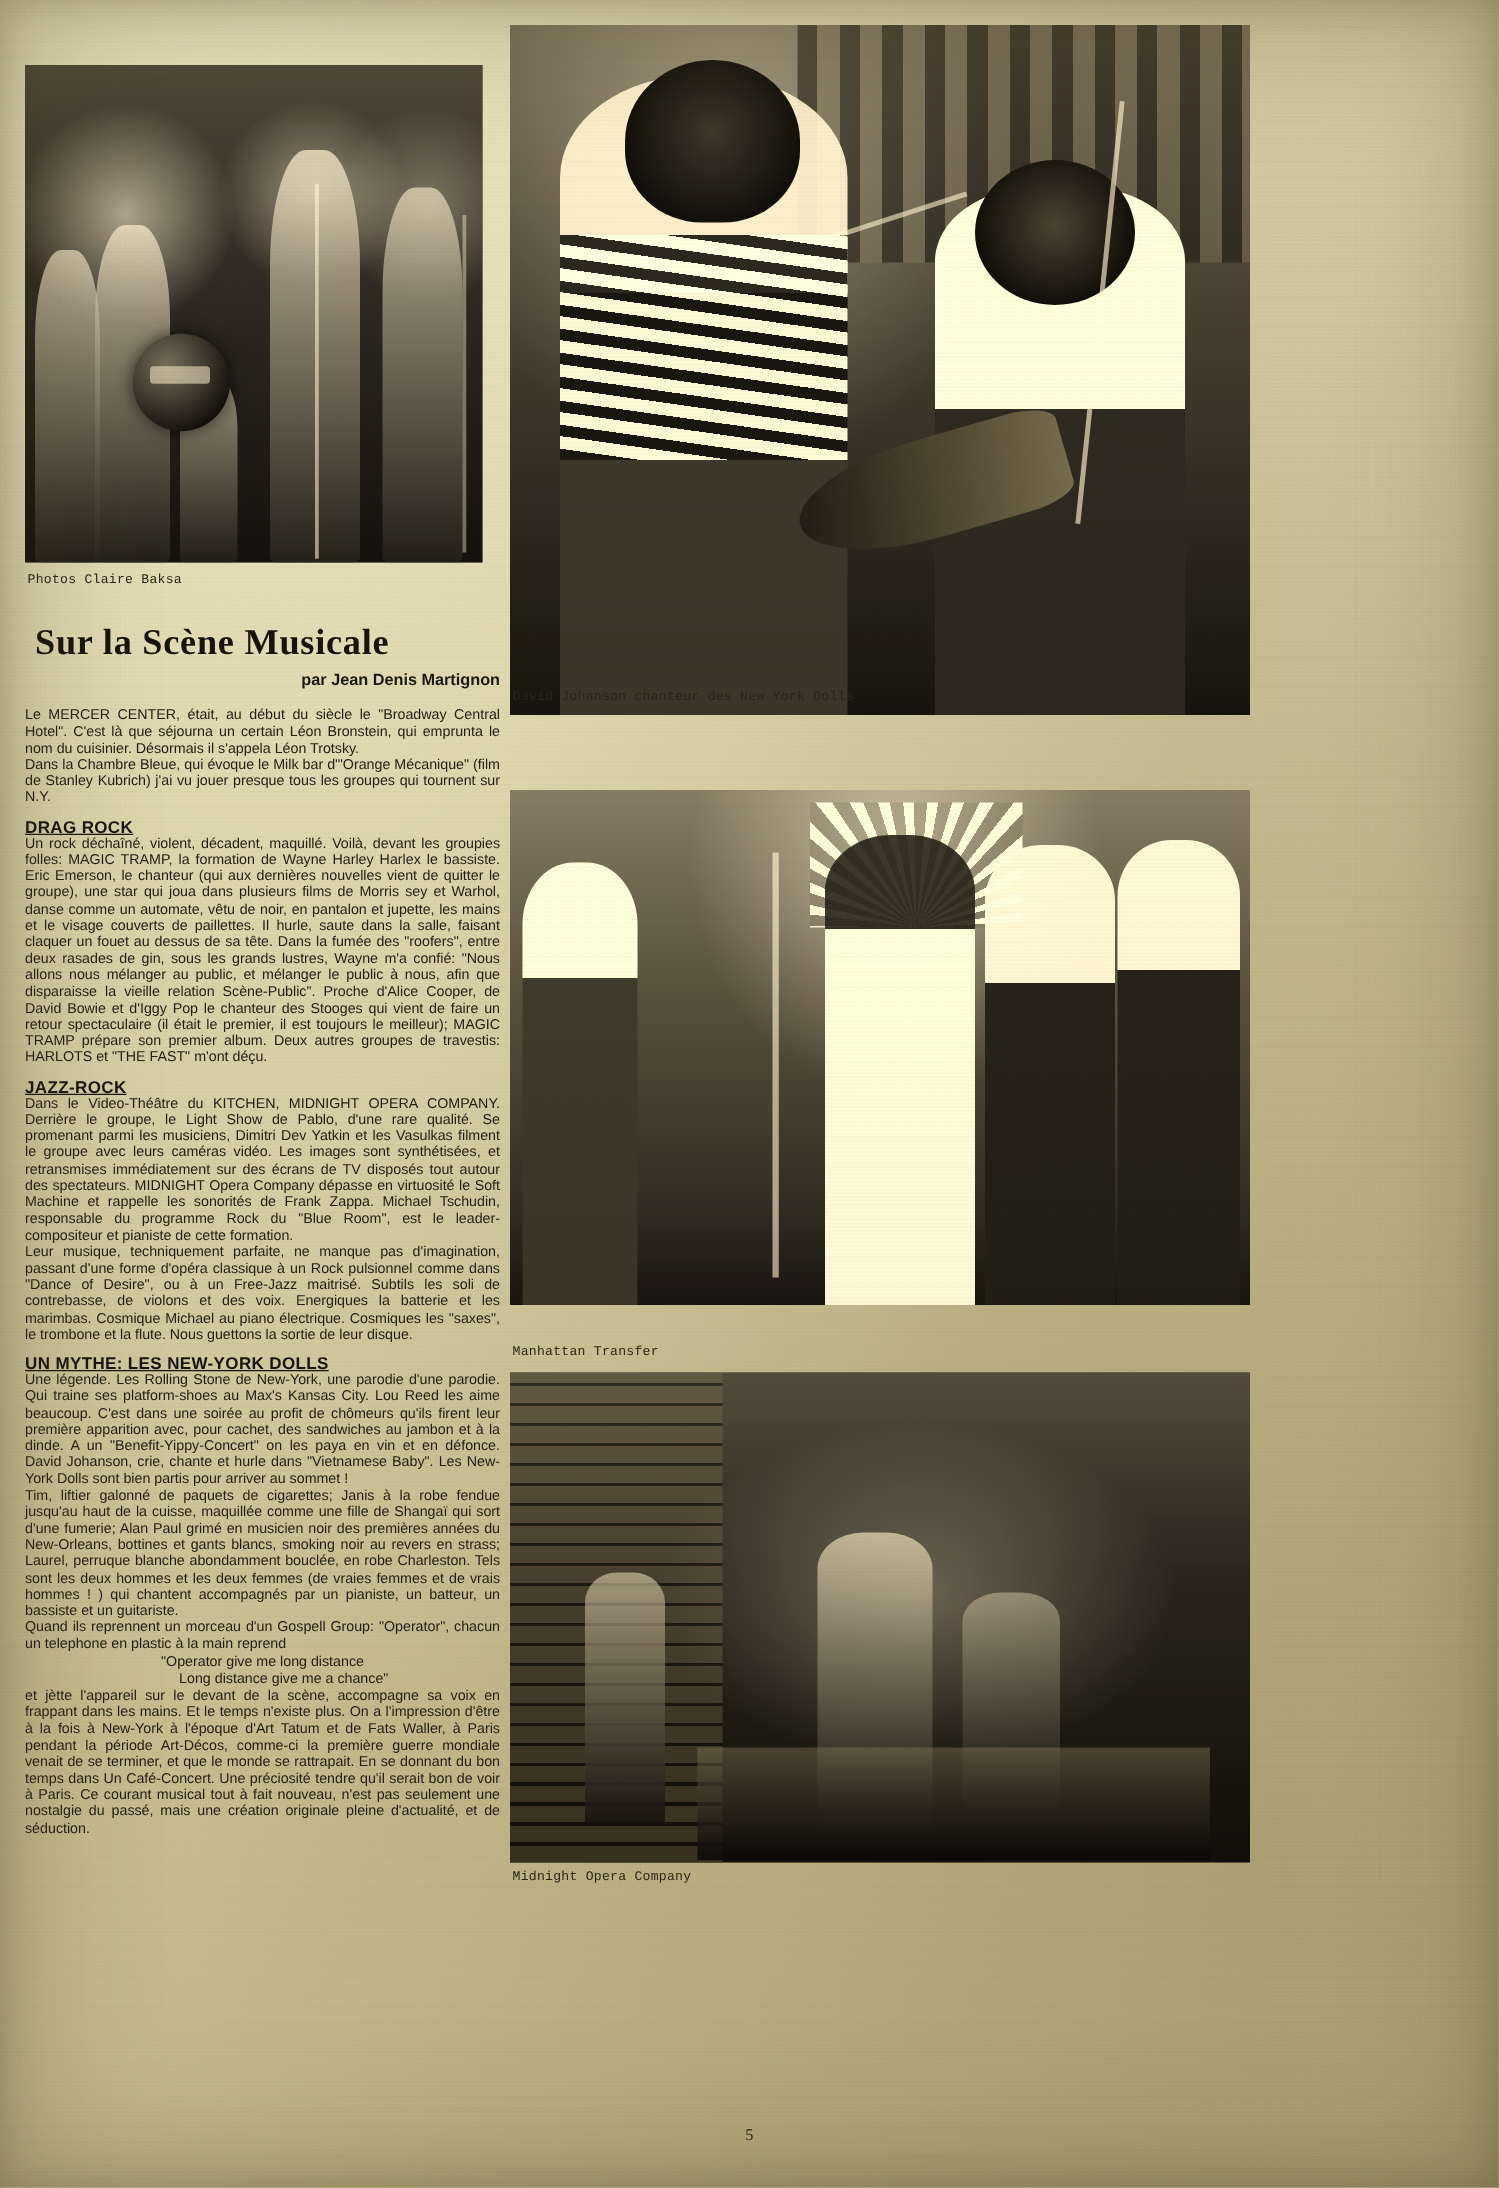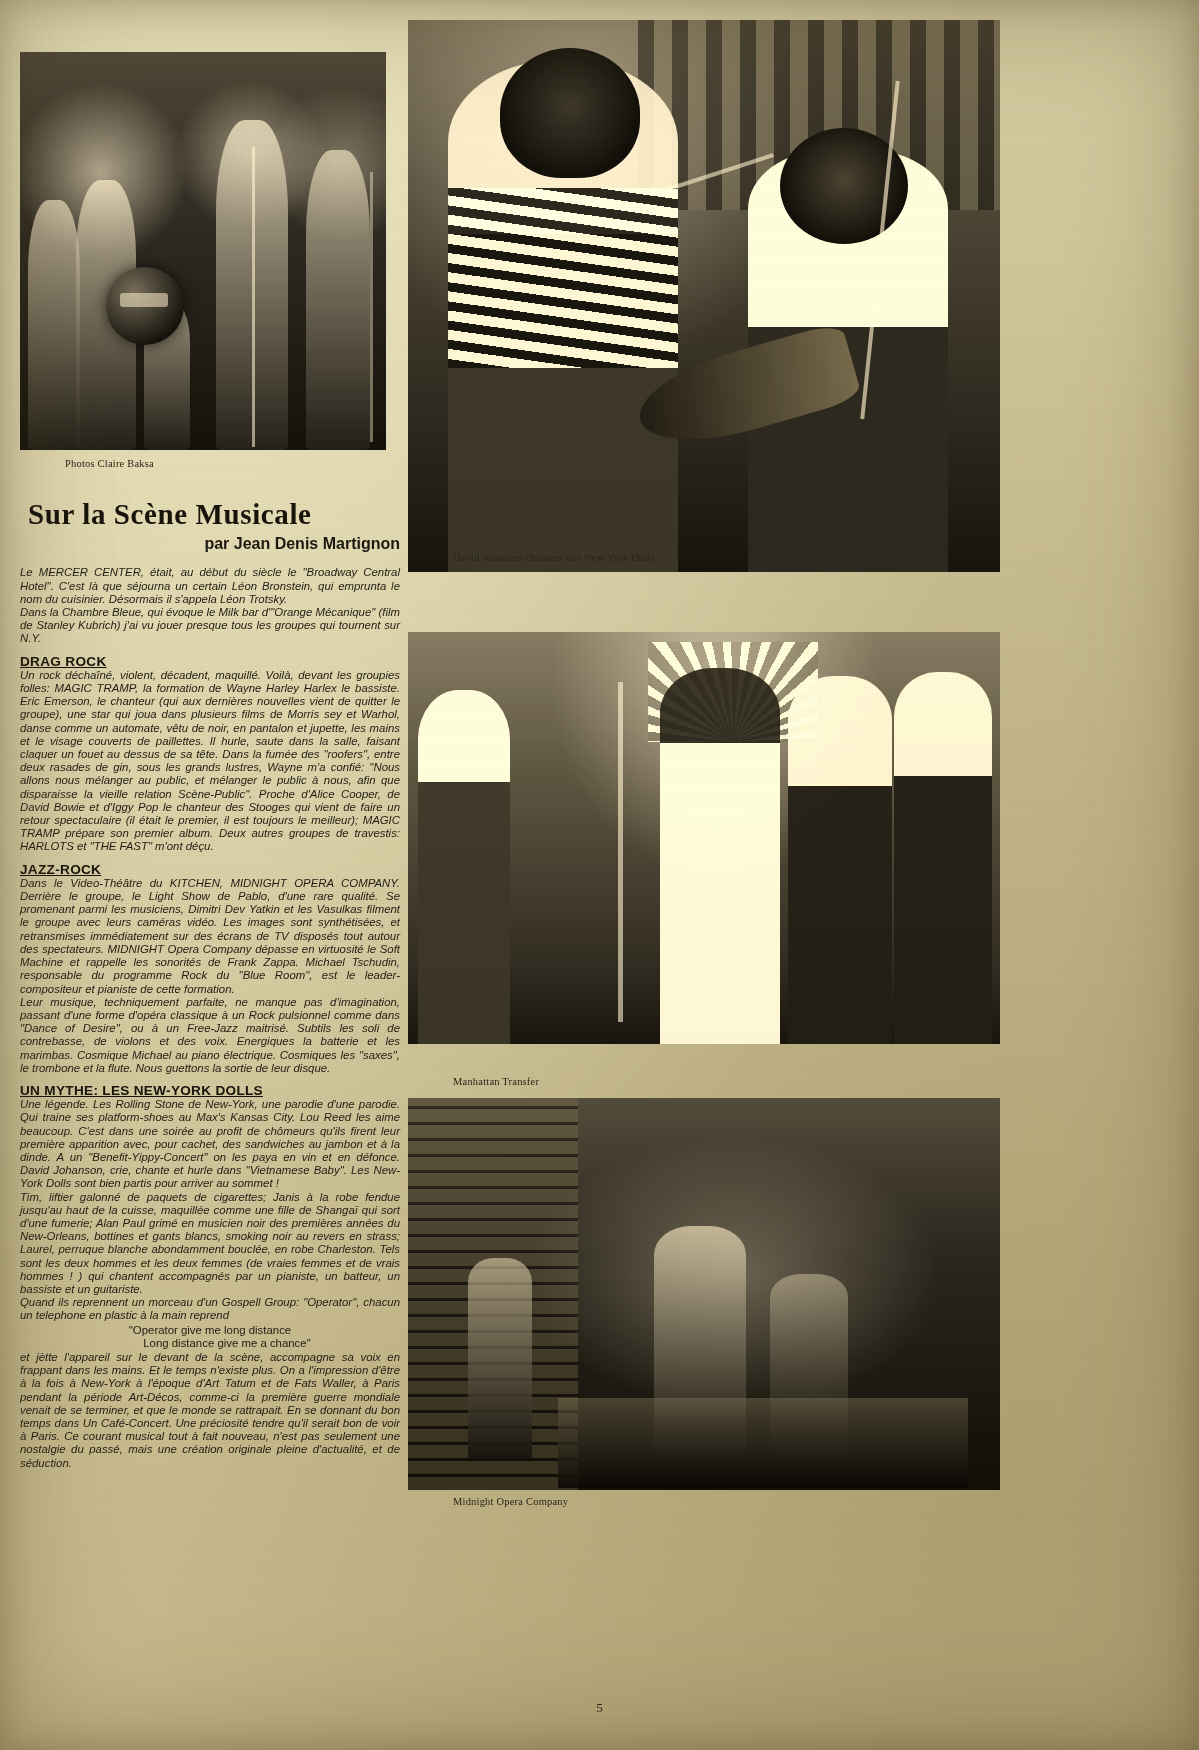--- a/index.html
+++ b/index.html
@@ -45,22 +45,21 @@
     position: absolute;
     overflow: hidden;
     background: #2a2a28;
     filter: sepia(.35) contrast(1.05);
   }
   .cap {
     position: absolute;
     font-size: 10.5px;
     letter-spacing: .2px;
     color: #2a2518;
-    font-family: Liberation Serif, serif;
-    margin-left: 43px;
+    font-family: Liberation Mono, monospace;
   }
 
   
   #photo-drag-queens { left: 20px; top: 52px; width: 366px; height: 398px; }
   #photo-drag-queens .scene {
     position: absolute; inset: 0;
     background:
       radial-gradient(circle at 22% 30%, rgba(240,235,215,.55), rgba(0,0,0,0) 22%),
       radial-gradient(circle at 63% 26%, rgba(235,230,210,.45), rgba(0,0,0,0) 20%),
       radial-gradient(circle at 88% 28%, rgba(220,215,195,.35), rgba(0,0,0,0) 18%),
@@ -215,35 +214,35 @@
   .title {
     font-family: "Liberation Serif", serif;
     font-weight: bold;
     font-size: 29px;
     letter-spacing: .6px;
     margin: 0 0 0 8px;
     color: #17130b;
   }
   .byline {
     font-weight: bold;
-    font-size: 16px;
+    font-size: 13px;
     text-align: right;
     margin: 16px 0 16px 0;
     color: #1c1810;
   }
   .head {
     font-size: 13.6px;
     font-weight: bold;
     letter-spacing: .3px;
     margin: 9px 0 1px 0;
     text-align: left;
     color: #17130b;
     text-decoration: underline;
   }
-  p { margin: 0 0 0 0; font-style: italic; }
+  p { margin: 0 0 0 0; }
   p + p { margin-top: 0; }
   .lyric {
     text-align: center;
     margin: 1px 0 1px 0;
   }
   .lyric span { display: block; }
   .lyric .l2 { margin-left: 34px; }
   .pageno {
     position: absolute;
     left: 0; right: 0;

